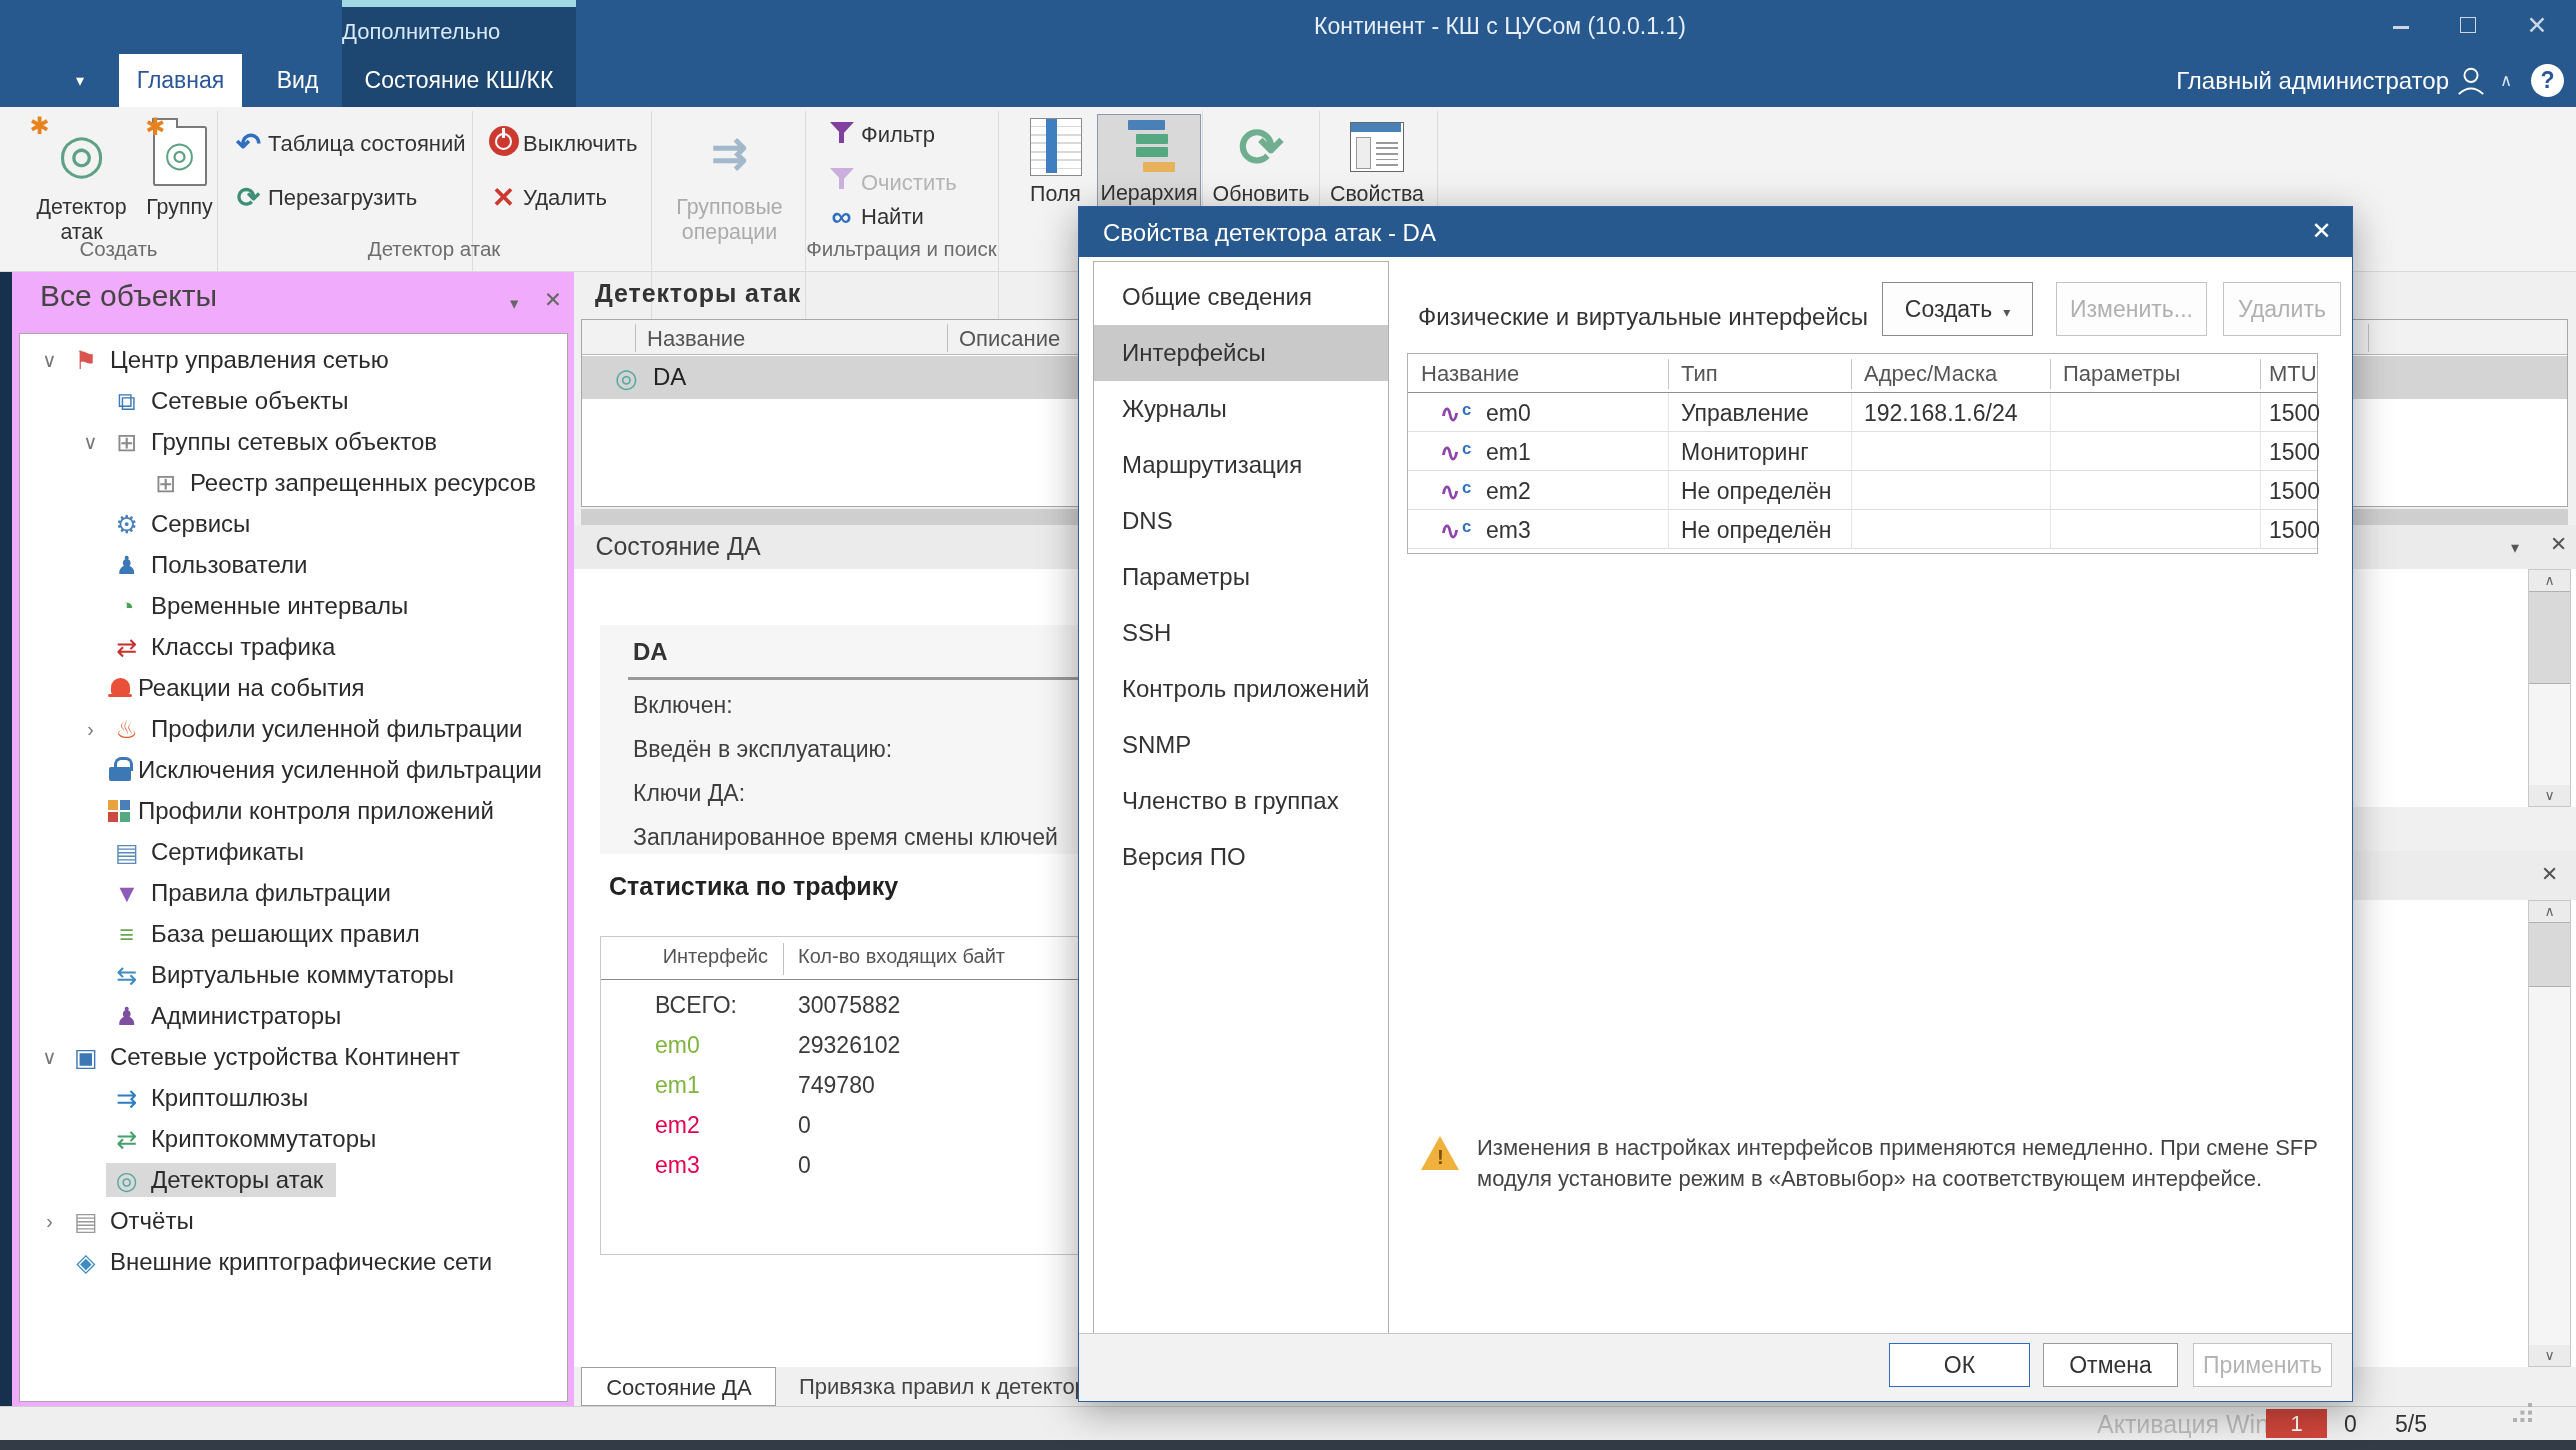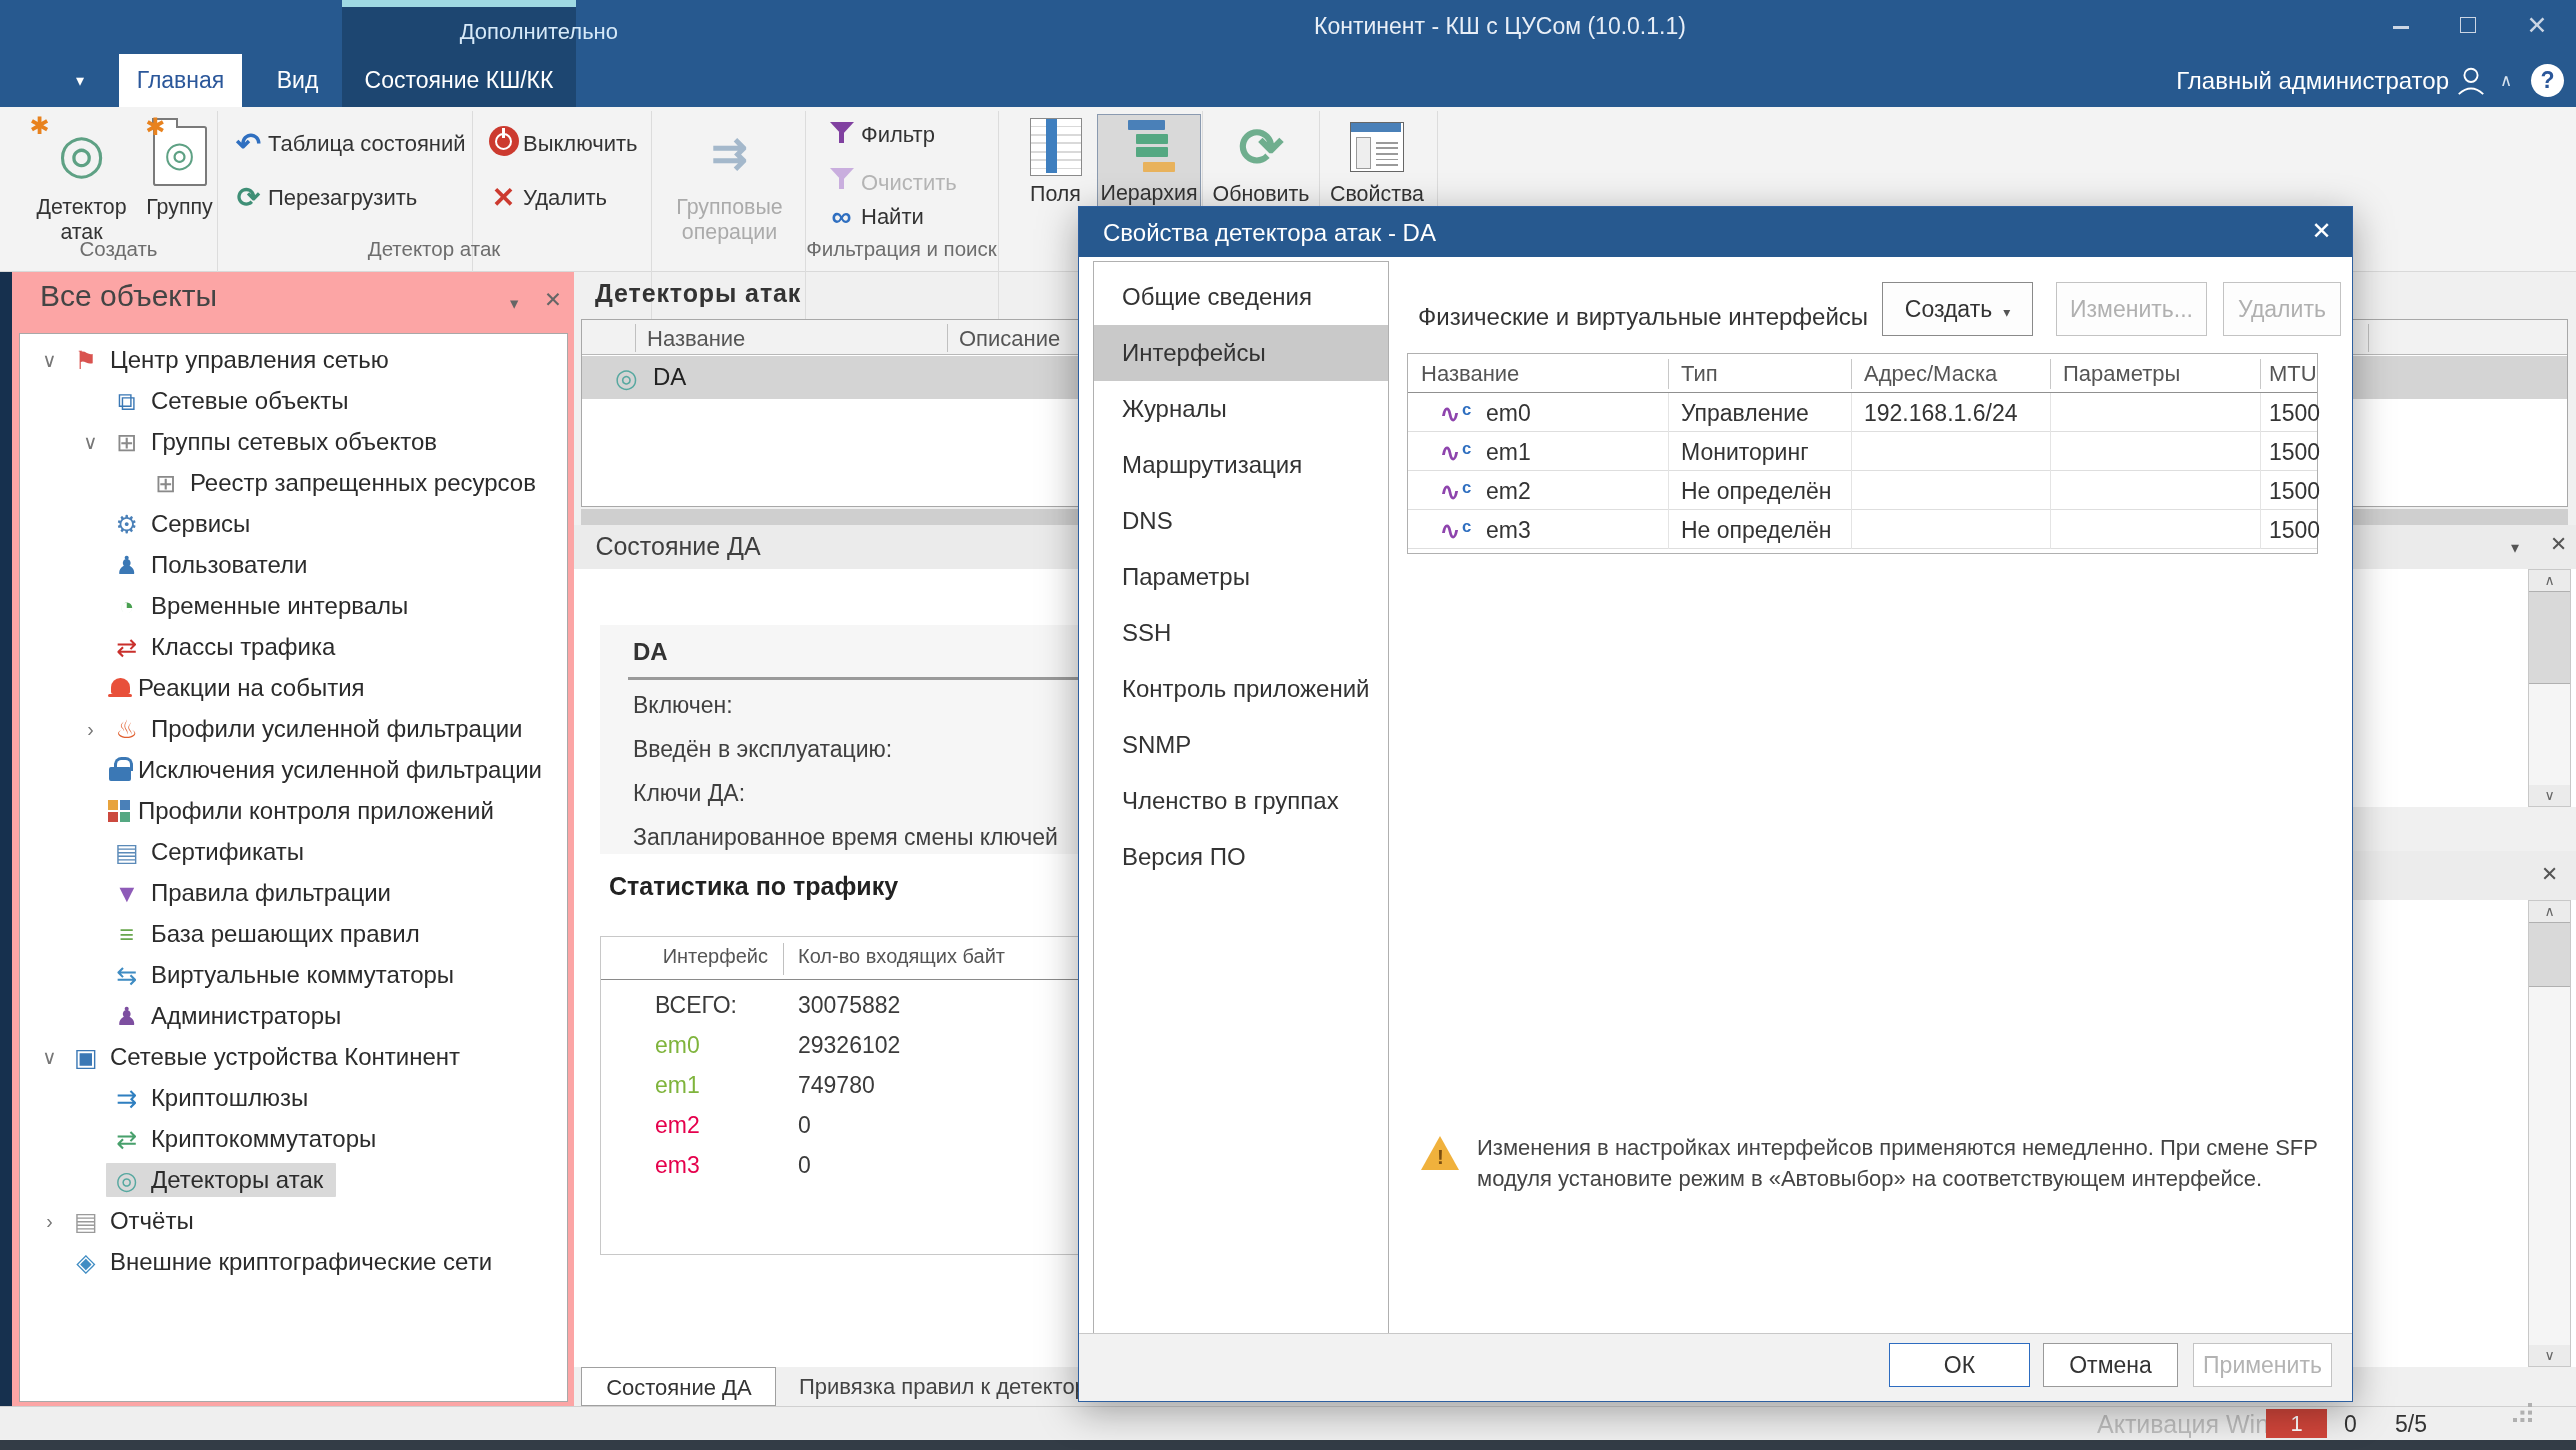--- a/index.html
+++ b/index.html
@@ -7,21 +7,21 @@
   body { font-family:"Liberation Sans", sans-serif; }
   #app { position:relative; width:2576px; height:1451px; background:#f0f0f0; overflow:hidden; font-family:"Liberation Sans",sans-serif; color:#333; }
   .abs { position:absolute; }
   .nowrap { white-space:nowrap; overflow:hidden; }
 
   
   .titlebar { position:absolute; left:0; top:0; width:2576px; height:54px; background:#27598f; }
   .app-title { position:absolute; left:1314px; top:13px; font-size:23px; color:#e9eff7; }
   .ctx-header { position:absolute; left:342px; top:0; width:234px; height:54px; background:#1d4671; }
   .ctx-strip { position:absolute; left:0; top:0; width:234px; height:7.4px; background:#9fd9e3; }
-  .ctx-label { position:absolute; left:0; top:18.6px; width:276px; text-align:right; font-size:22px; color:#d6e9f8; }
+  .ctx-label { position:absolute; left:0; top:18.6px; width:276px; text-align:left; font-size:22px; color:#d6e9f8; }
   .win-btn { position:absolute; top:0; width:52px; height:46px; color:#ccd6e4; text-align:center; cursor:default; }
   .wb-min { left:2375px; } .wb-min i { display:inline-block; width:16.7px; height:2.8px; background:#ccd6e4; margin-top:26px; }
   .wb-max { left:2442px; } .wb-max i { display:inline-block; width:16px; height:16px; border:1.9px solid #ccd6e4; margin-top:16.7px; }
   .wb-close { left:2511px; font-size:25px; line-height:50px; }
 
   
   .tabrow { position:absolute; left:0; top:54px; width:2576px; height:53px; background:#27598f; }
   .appmenu { position:absolute; left:54px; top:0; width:52px; height:53px; color:#fff; font-size:16px; text-align:center; line-height:53px; }
   .rtab { position:absolute; top:0; height:53px; text-align:center; font-size:23px; line-height:53px; color:#fff; }
   .rtab.sel { background:#fff; color:#2b579a; }
@@ -75,21 +75,21 @@
   .ic-hier .b3 { left:15px; top:29px; width:32px; background:#55a882; }
   .ic-hier .b4 { left:22px; top:44px; width:32px; background:#e8b25c; }
   .ic-refresh { color:#6fae8e; font-size:54px; font-weight:bold; line-height:58px; }
   .ic-props { display:inline-block; position:relative; width:54px; height:50px; border:1.9px solid #666; background:#fff; }
   .ic-props:before { content:""; position:absolute; left:0; top:0; width:50px; height:9.3px; background:#4a80b8; }
   .ic-props:after { content:""; position:absolute; left:4.6px; top:14px; width:13px; height:30px; border:1.9px solid #9a9a9a; background:#eee; }
   .ic-props .lines { position:absolute; right:4.6px; top:15px; width:22px; height:28px; background:repeating-linear-gradient(#fff 0 3.7px,#9a9a9a 3.7px 5.6px); }
 
   
   .left-strip { position:absolute; left:0; top:272px; width:12px; height:1135px; background:#16304e; }
-  .sidebar { position:absolute; left:12px; top:272px; width:562px; height:1135px; background:#fca5a5; }
+  .sidebar { position:absolute; left:12px; top:272px; width:562px; height:1135px; background:#f0abfc; }
   .sb-header { position:absolute; left:28px; top:7.4px; font-size:30px; color:#444; }
   .sb-caret { position:absolute; left:498px; top:20.5px; font-size:16.7px; color:#666; }
   .sb-close { position:absolute; left:532px; top:15px; font-size:21.4px; color:#666; }
   .treebox { position:absolute; left:7.4px; top:61px; width:549px; height:1069px; background:#fff; border:0.9px solid #a8a8a8; padding-top:5.6px; overflow:hidden; }
   .tree-item { display:flex; align-items:center; height:41px; font-size:24px; color:#2b2b2b; white-space:nowrap; }
   .tree-item .chev { width:32px; flex:none; text-align:center; color:#777; font-size:19.5px; }
   .tree-item.lvl0 { padding-left:13px; }
   .tree-item.lvl1 { padding-left:54px; }
   .tree-item.lvl2 { padding-left:93px; }
   .tree-item .hl { display:flex; align-items:center; padding:2.8px 13px 2.8px 1.9px; border-radius:0.9px; }

